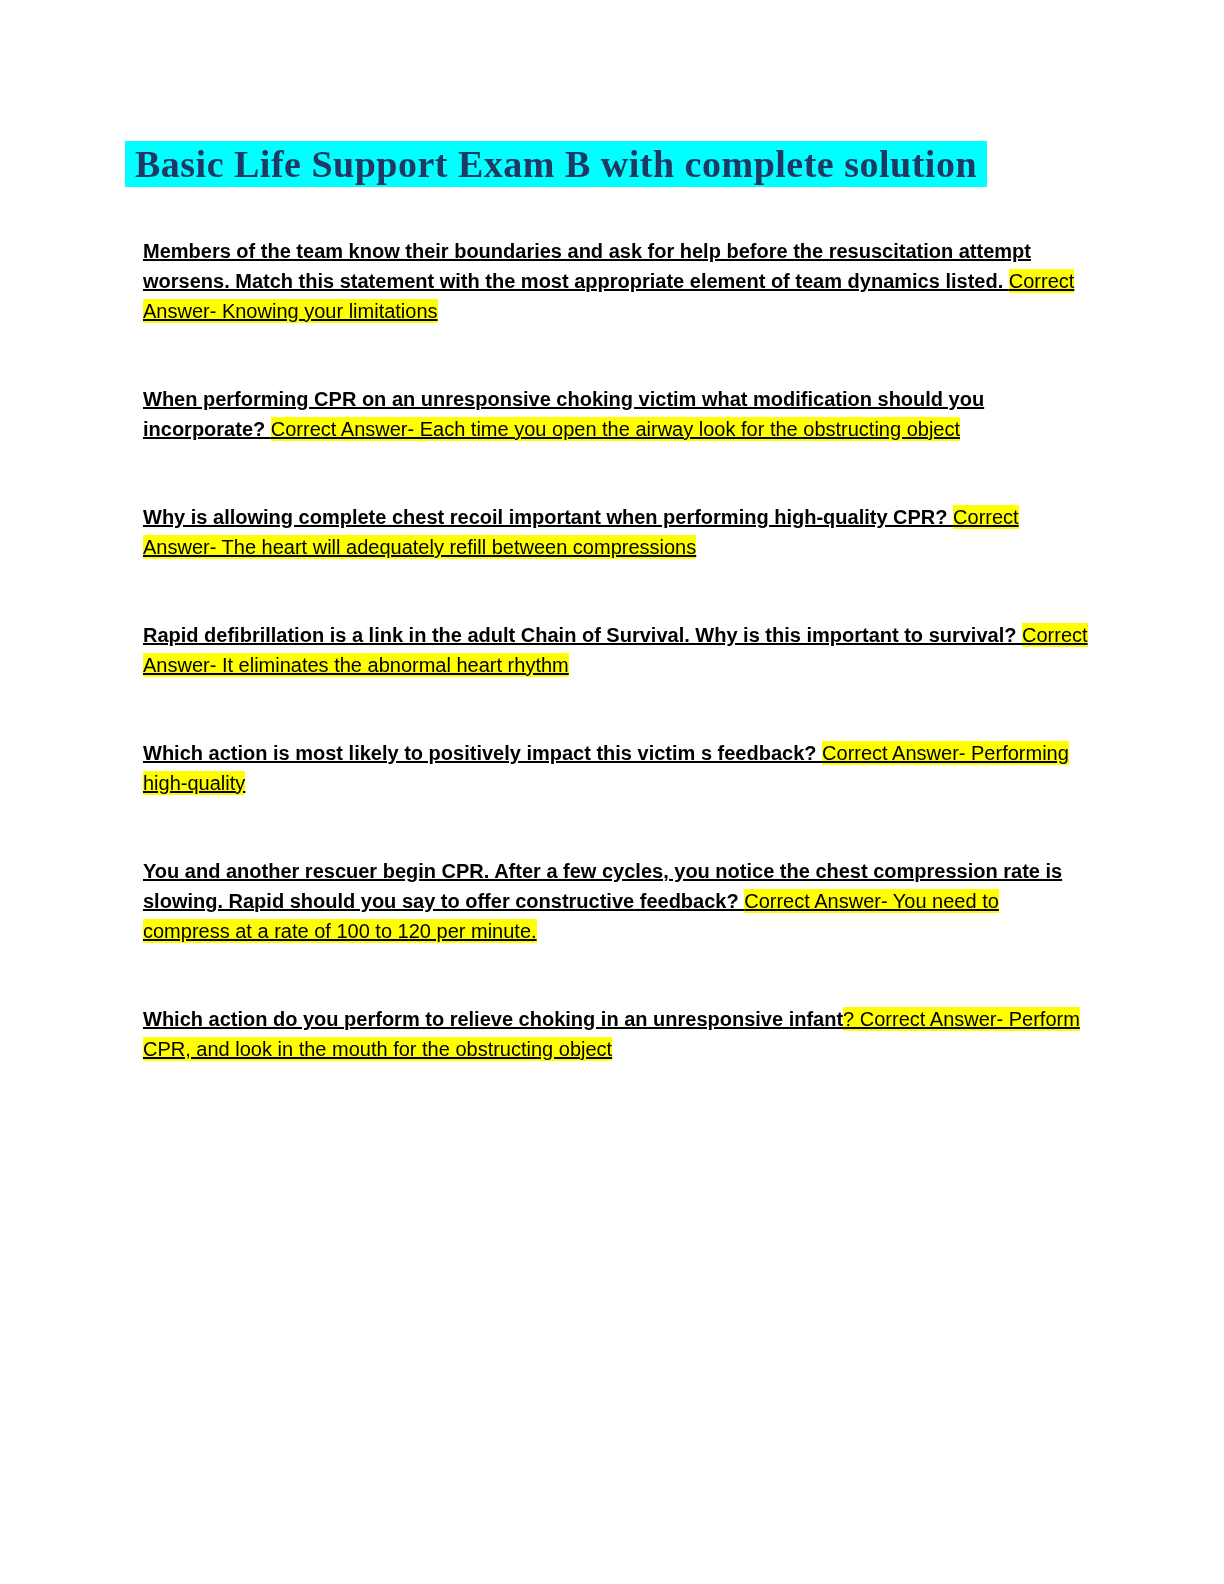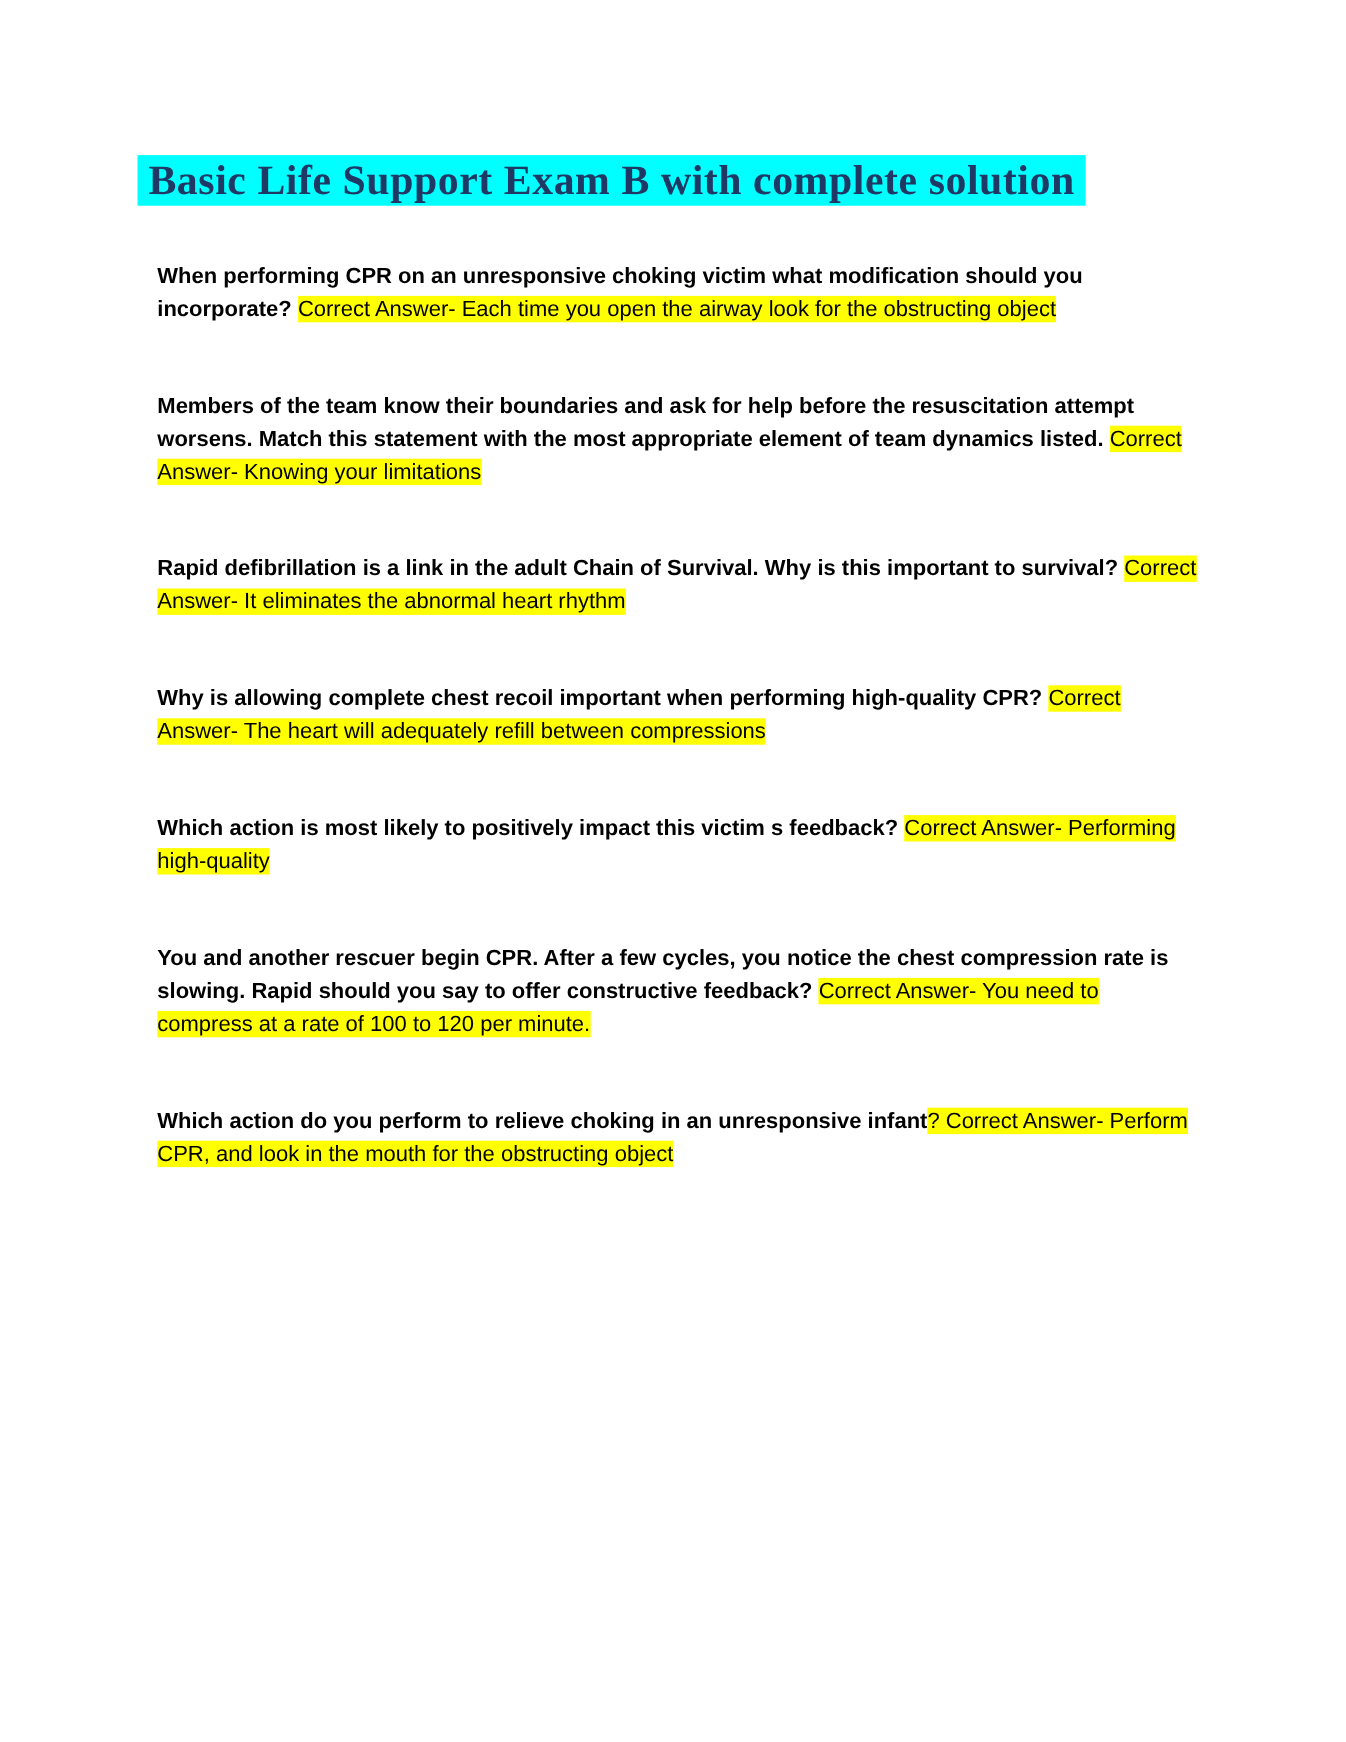--- a/index.html
+++ b/index.html
@@ -12,20 +12,21 @@
   *{margin:0;padding:0;box-sizing:border-box;}
   html,body{background:#ffffff;}
   .page{
     position:relative;
     width:1112px;
     height:1584px;
     background:var(--page-bg);
     font-family:"Liberation Sans", sans-serif;
     color:var(--text-color);
     overflow:hidden;
+    text-decoration:underline;
   }
   .title-row{
     padding-top:141px;
     text-align:center;
   }
   .doc-title{
     display:inline-block;
     background:var(--title-bg);
     color:var(--title-color);
     font-family:"Liberation Serif", serif;
@@ -59,27 +60,27 @@
 </style>
 </head>
 <body>
 
 <div class="page">
   <div class="title-row">
     <span class="doc-title">Basic Life Support Exam B with complete solution</span>
   </div>
 
   <div class="qa-list">
+  <p class="qa-item"><span class="question">Members of the team know their boundaries and ask for help before the resuscitation attempt worsens. Match this statement with the most appropriate element of team dynamics listed. </span><span class="answer">Correct Answer- Knowing your limitations</span></p>
+
   <p class="qa-item"><span class="question">When performing CPR on an unresponsive choking victim what modification should you incorporate? </span><span class="answer">Correct Answer- Each time you open the airway look for the obstructing object</span></p>
 
-  <p class="qa-item"><span class="question">Members of the team know their boundaries and ask for help before the resuscitation attempt worsens. Match this statement with the most appropriate element of team dynamics listed. </span><span class="answer">Correct Answer- Knowing your limitations</span></p>
+  <p class="qa-item"><span class="question">Why is allowing complete chest recoil important when performing high-quality CPR? </span><span class="answer">Correct Answer- The heart will adequately refill between compressions</span></p>
 
   <p class="qa-item"><span class="question">Rapid defibrillation is a link in the adult Chain of Survival. Why is this important to survival? </span><span class="answer">Correct Answer- It eliminates the abnormal heart rhythm</span></p>
-
-  <p class="qa-item"><span class="question">Why is allowing complete chest recoil important when performing high-quality CPR? </span><span class="answer">Correct Answer- The heart will adequately refill between compressions</span></p>
 
   <p class="qa-item"><span class="question">Which action is most likely to positively impact this victim s feedback? </span><span class="answer">Correct Answer- Performing high-quality</span></p>
 
   <p class="qa-item"><span class="question">You and another rescuer begin CPR. After a few cycles, you notice the chest compression rate is slowing. Rapid should you say to offer constructive feedback? </span><span class="answer">Correct Answer- You need to compress at a rate of 100 to 120 per minute.</span></p>
 
 
 
   <p class="qa-item"><span class="question">Which action do you perform to relieve choking in an unresponsive infant</span><span class="answer">? Correct Answer- Perform CPR, and look in the mouth for the obstructing object</span></p>
 </div>
 </div>

